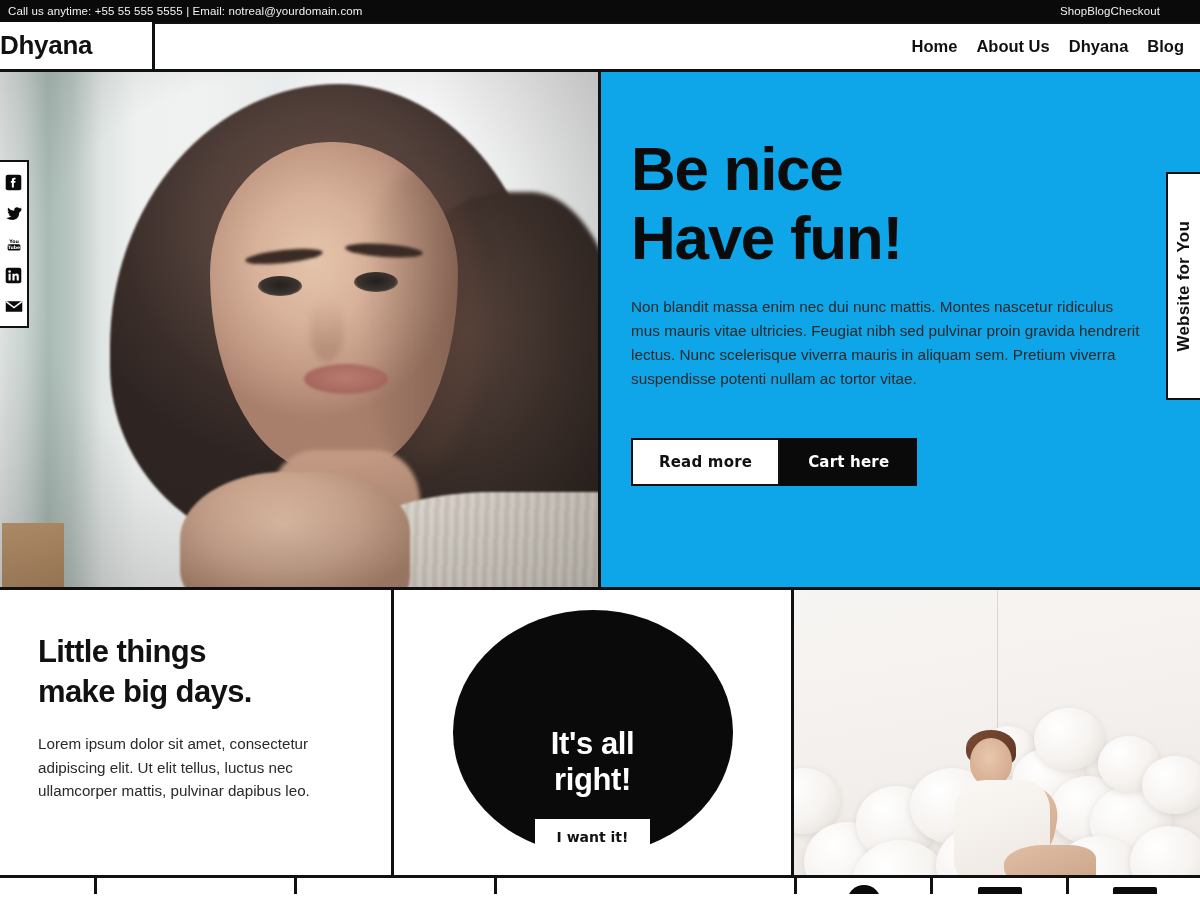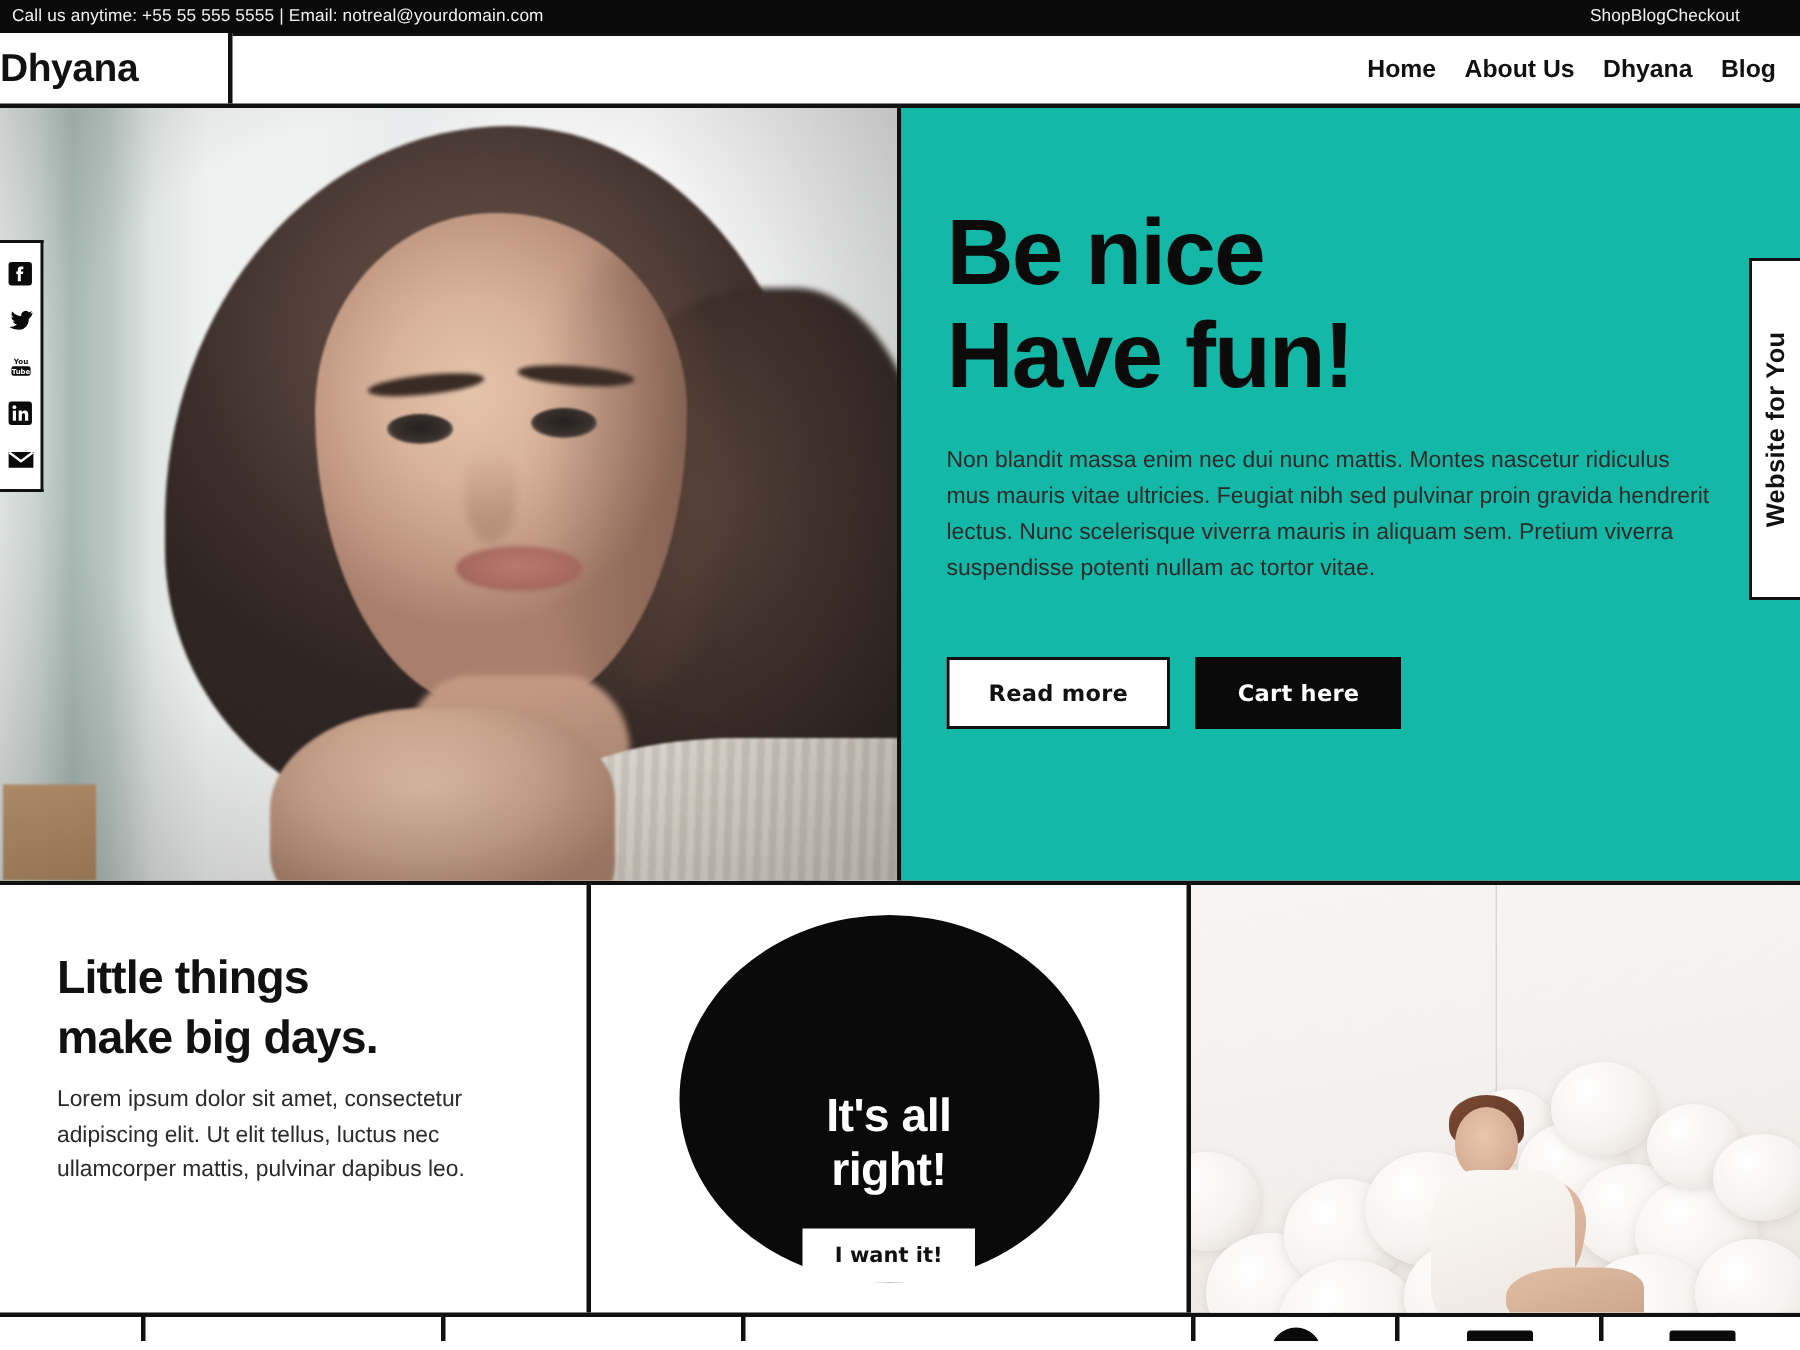--- a/index.html
+++ b/index.html
@@ -234,42 +234,41 @@
     width: 18px; height: 18px;
     display: flex; align-items: center; justify-content: center;
     cursor: pointer;
   }
   .social-rail svg { display: block; }
 
   
   .hero-copy {
     flex: 1;
     padding: 62px 58px 0 30px;
-    background: #14b8a6;
+    background: #0ea5e9;
     position: relative;
   }
   .hero-h1 {
     font-size: 62px;
     line-height: 1.12;
     font-weight: bold;
     letter-spacing: -1.3px;
     color: #0b0b0b;
   }
   .hero-h1 .l2 { display: block; }
   .hero-p {
     margin-top: 22px;
     font-size: 15.3px;
     line-height: 1.58;
     color: #2a2a2a;
     max-width: 510px;
   }
   .hero-btns {
     margin-top: 46px;
     display: flex;
-    gap: 17px;
   }
   .btn {
     font-family: "DejaVu Sans", sans-serif;
     font-size: 15px;
     font-weight: bold;
     letter-spacing: .2px;
     padding: 13px 26px;
     cursor: pointer;
     white-space: nowrap;
   }
@@ -319,21 +318,21 @@
     border-right: 3px solid #111;
     padding: 42px 34px 0 38px;
   }
   .cell-left h2 {
     font-size: 31px;
     line-height: 1.28;
     font-weight: bold;
     letter-spacing: -.6px;
   }
   .cell-left p {
-    margin-top: 10px;
+    margin-top: 21px;
     font-size: 15.2px;
     line-height: 1.55;
     color: #2a2a2a;
   }
   .cell-mid {
     width: 400px;
     border-right: 3px solid #111;
     display: flex;
     align-items: center;
     justify-content: center;

